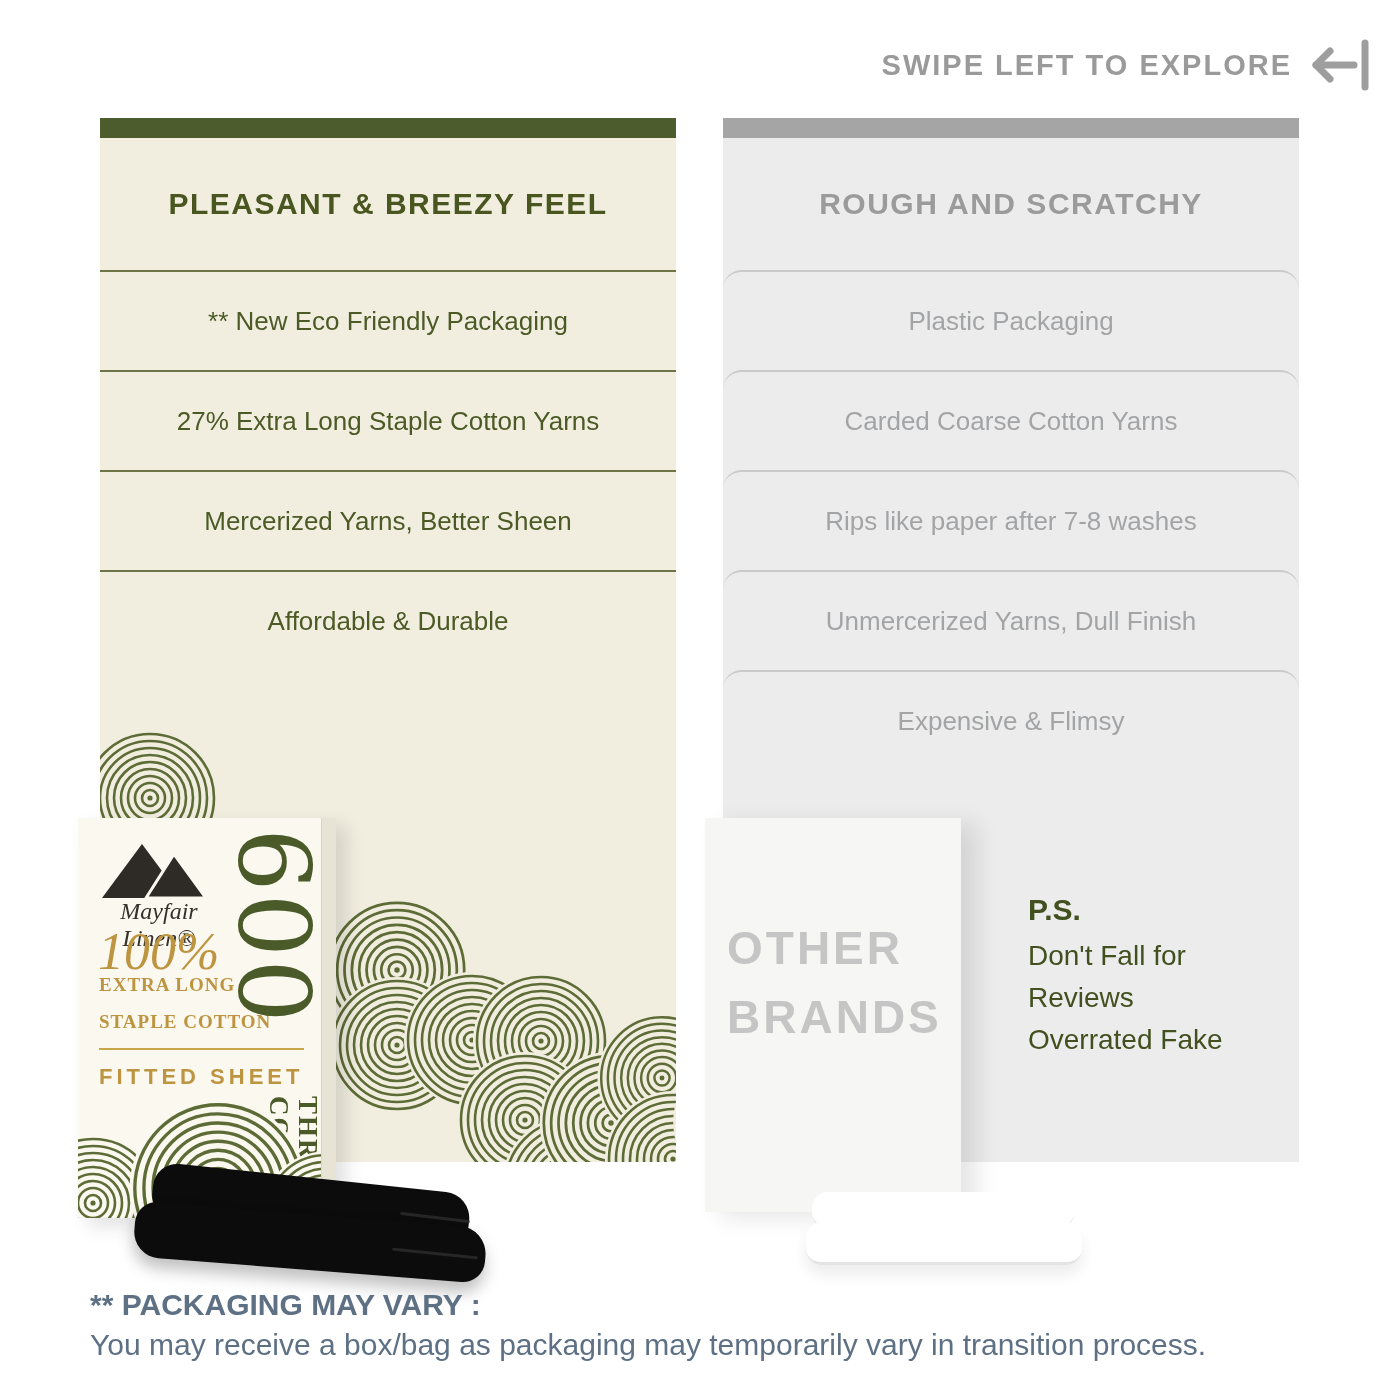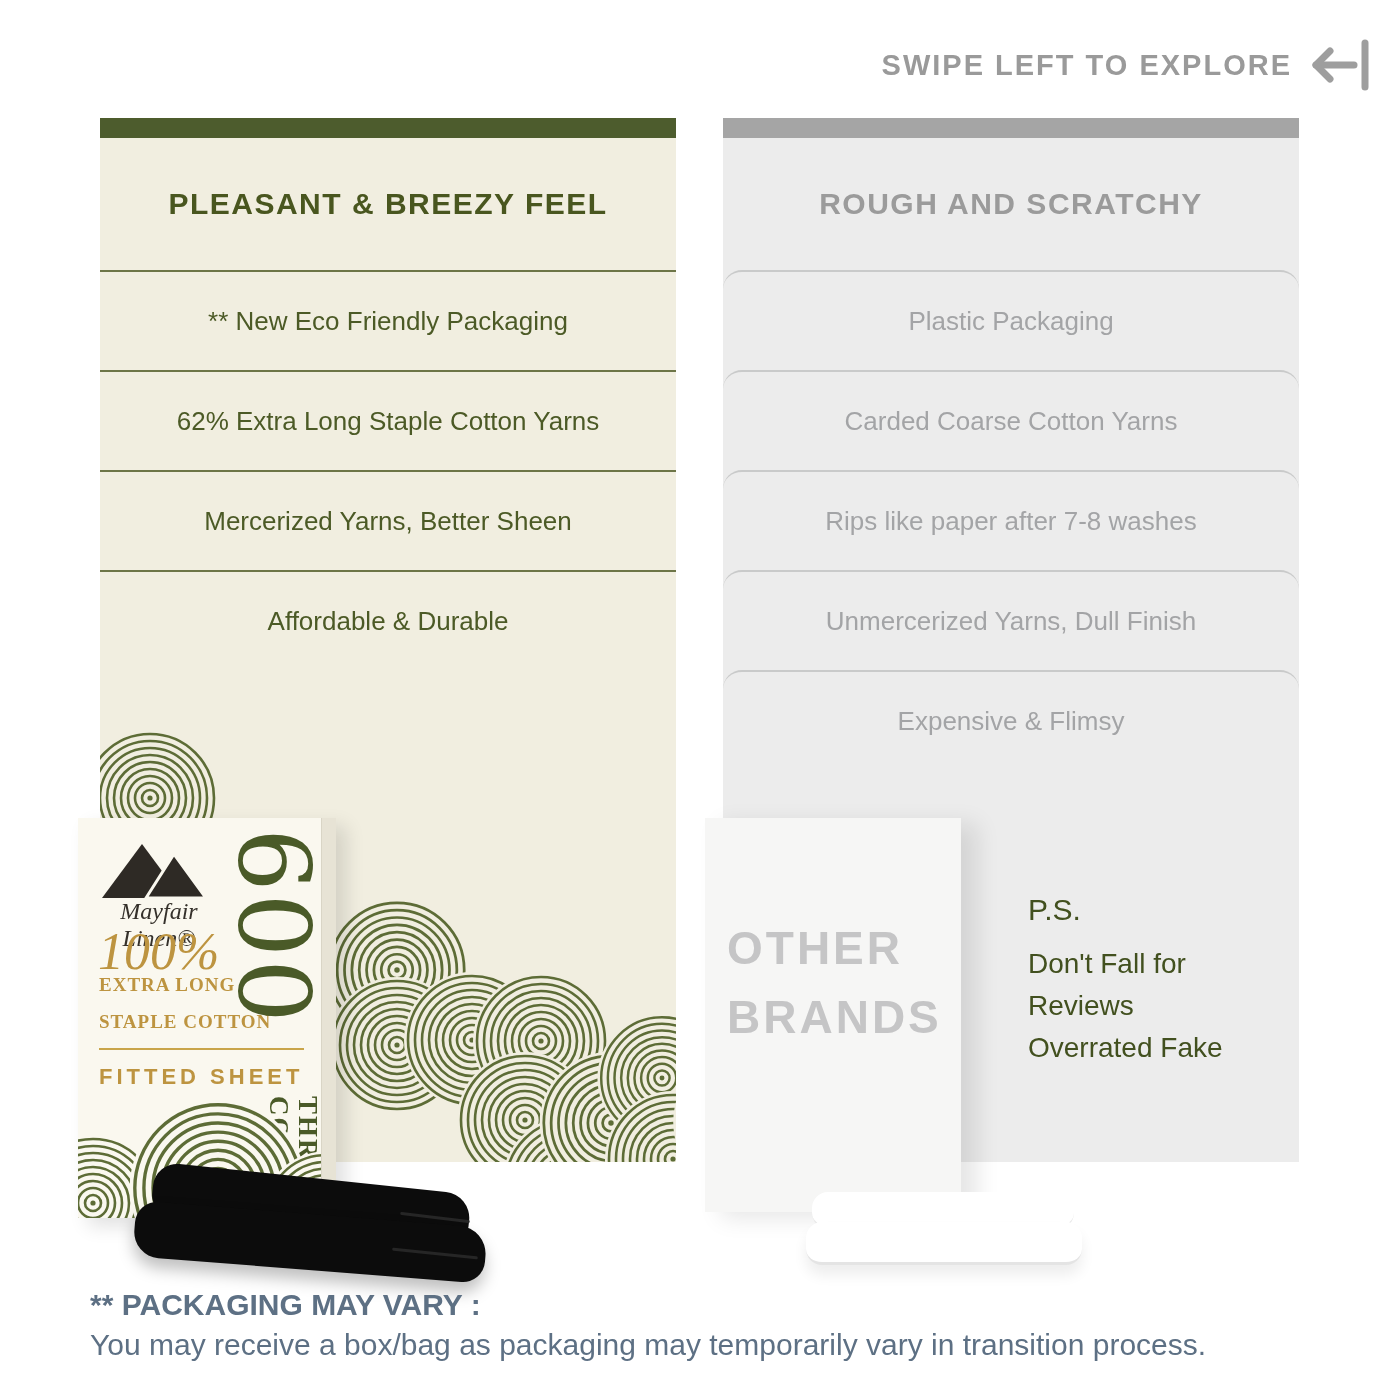--- a/index.html
+++ b/index.html
@@ -68,21 +68,21 @@
   .bs-fold{position:absolute;background:#262626;height:3px;border-radius:2px;}
   .bs-f1{left:400px;top:1216px;width:70px;transform:rotate(7deg);}
   .bs-f2{left:392px;top:1252px;width:86px;transform:rotate(6deg);}
 
   
   .other-box{position:absolute;left:705px;top:818px;width:256px;height:394px;background:#f6f6f5;
              box-shadow:16px 6px 22px rgba(0,0,0,.10);}
   .other-label{position:absolute;left:22px;top:96px;width:230px;font-size:46px;font-weight:bold;
                letter-spacing:3px;line-height:1.5;color:#c5c5c6;}
   .ps-block{position:absolute;left:1028px;top:893px;width:260px;color:#42501f;}
-  .ps-title{font-size:30px;font-weight:normal;margin-bottom:16px;}
+  .ps-title{font-size:30px;font-weight:bold;margin-bottom:8px;}
   .ps-line{font-size:28px;font-weight:500;line-height:42px;}
 
   .white-sheet{position:absolute;background:#ffffff;}
   .ws-a{left:812px;top:1192px;width:262px;height:34px;border-radius:16px;border-bottom:3px solid #e9e9e9;}
   .ws-b{left:806px;top:1222px;width:276px;height:40px;border-radius:16px;border-bottom:3px solid #e4e4e4;
         box-shadow:0 10px 14px rgba(0,0,0,.07);}
 
   
   .footnote-title{position:absolute;left:90px;top:1288px;font-size:30px;font-weight:600;color:#5d7084;}
   .footnote-body{position:absolute;left:90px;top:1328px;font-size:30px;font-weight:500;color:#5d7084;}
@@ -104,21 +104,21 @@
   <div class="panel panel-left">
     <div class="panel-bar"></div>
     <div class="panel-body">
       <div class="header-cell">
         <span class="header-text">PLEASANT &amp; BREEZY FEEL</span>
       </div>
       <div class="col-row">
         <span class="row-text">** New Eco Friendly Packaging</span>
       </div>
       <div class="col-row">
-        <span class="row-text">62% Extra Long Staple Cotton Yarns</span>
+        <span class="row-text">27% Extra Long Staple Cotton Yarns</span>
       </div>
       <div class="col-row">
         <span class="row-text">Mercerized Yarns, Better Sheen</span>
       </div>
       <div class="col-row">
         <span class="row-text">Affordable &amp; Durable</span>
       </div>
 
       <svg class="pattern-svg" viewBox="0 0 576 430">
         <defs>

